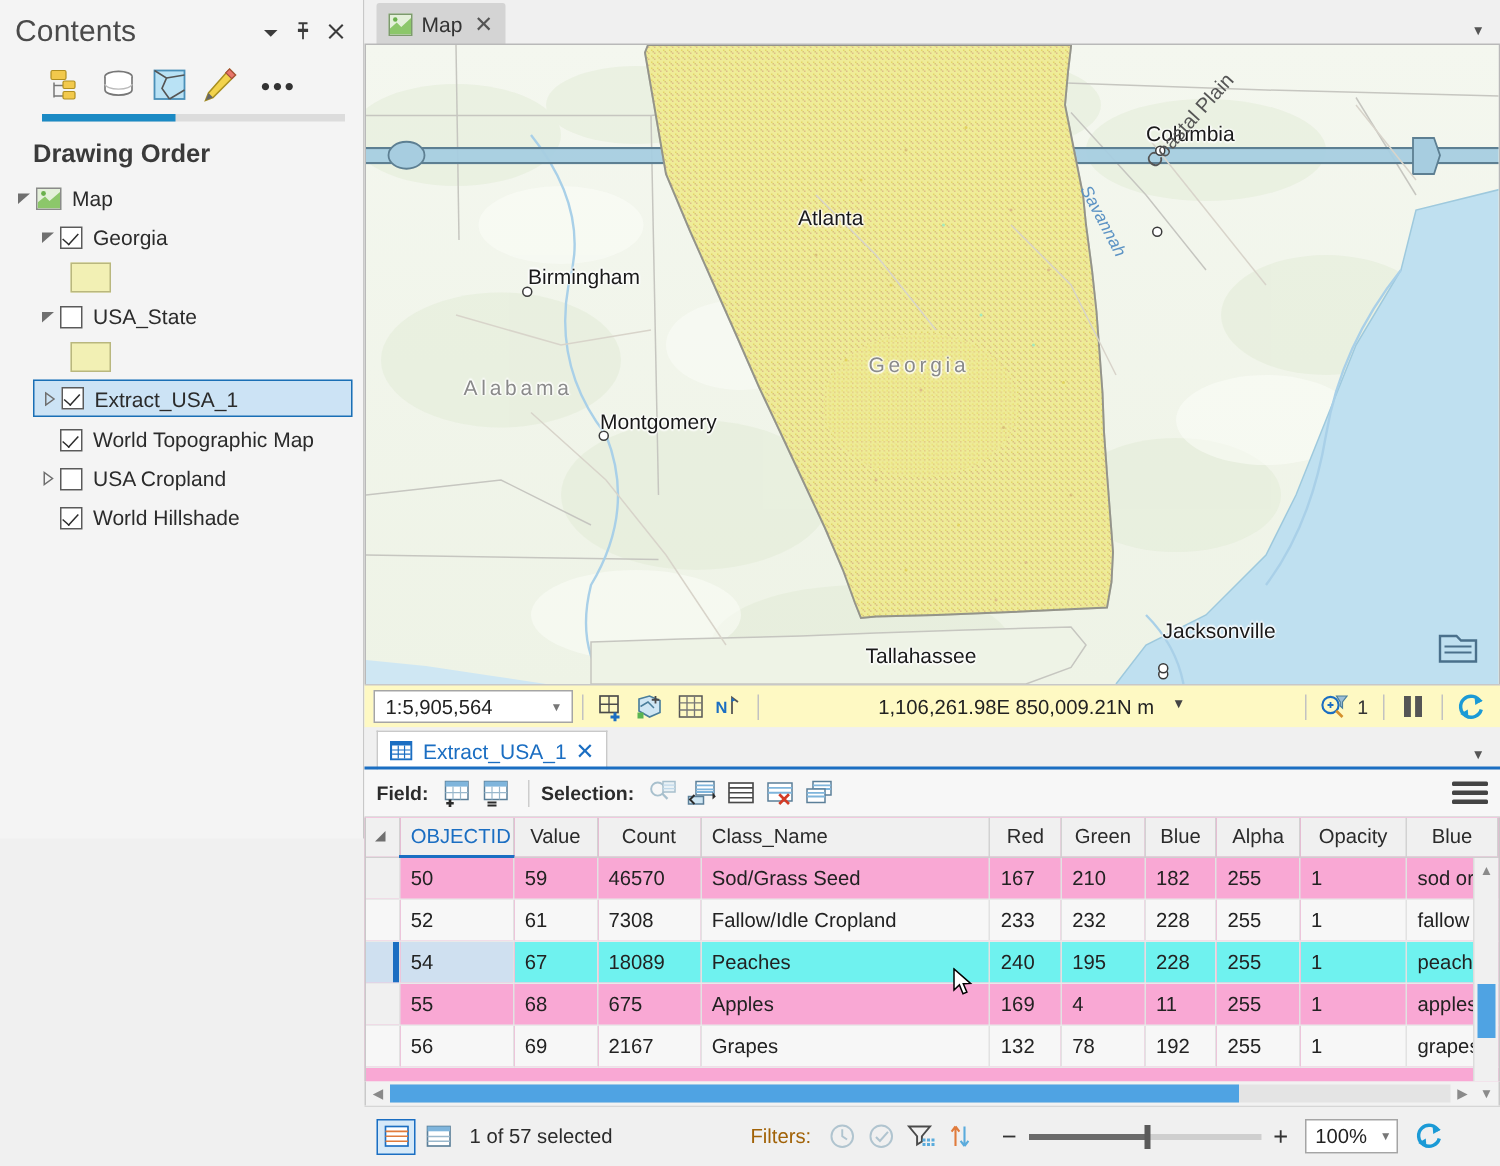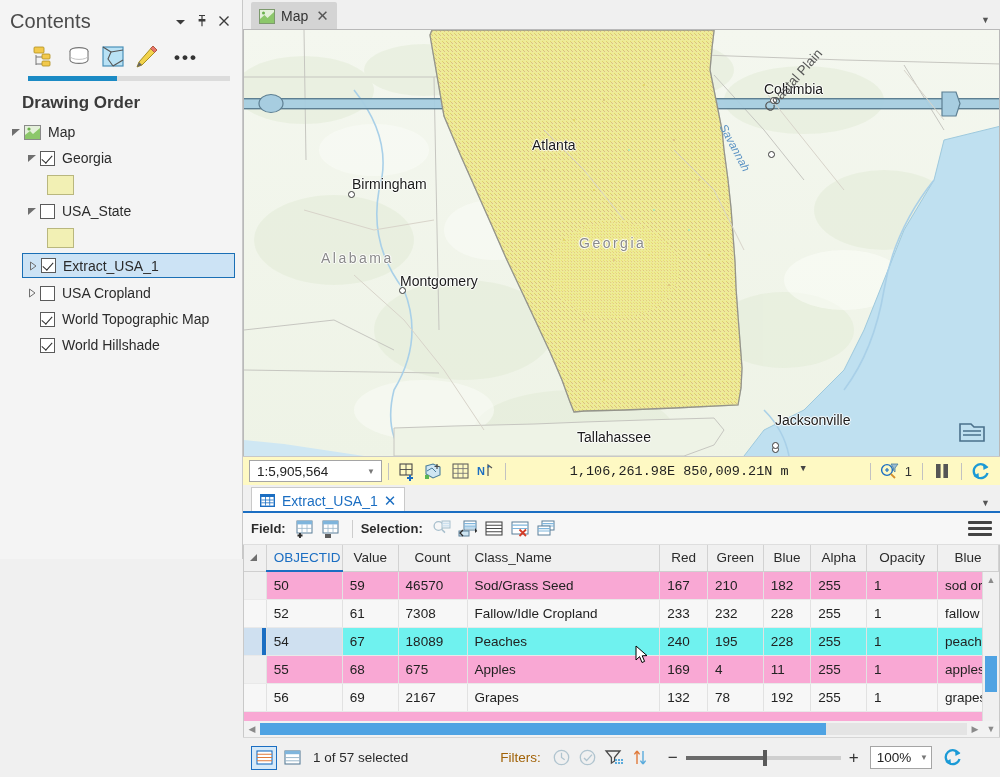--- a/index.html
+++ b/index.html
@@ -149,21 +149,21 @@
     padding: 0 6px 0 3px; border-top: 1px solid #c8c8c8; gap: 0;
   }
   .scalecombo {
     width: 133px; height: 22px; background: #fff; border: 1px solid #a5a5a5;
     display: flex; align-items: center; padding: 0 3px 0 7px; margin-left: 3px;
   }
   .scalecombo span { flex: 1; font-size: 13.5px; color: #222; }
   .scalecombo i { font-size: 8px; color: #777; font-style: normal; padding-right:3px; }
   .msep { width: 1px; height: 17px; background: #c2c2c2; margin: 0 6px; }
   .mbtn { width: 26px; height: 24px; display: flex; align-items: center; justify-content: center; }
-  .coords { flex: 1; text-align: center; font-size: 13.5px; color: #222; display:flex; justify-content:center; gap:12px;font-family:Liberation Mono, monospace;}
+  .coords { flex: 1; text-align: center; font-size: 13.5px; color: #222; display:flex; justify-content:center; gap:12px;}
   .coords .cdrop { font-size: 9px; color: #444; }
   .selcount { font-size: 13px; color: #333; padding: 0 4px 0 2px; }
 
   
   #tableview { flex: 1; display: flex; flex-direction: column; background: #f0f0f0; position: relative; }
   .ttabstrip {
     height: 28px; background: #f0f0f0; display:flex; align-items: flex-end;
     padding-left: 8px; position: relative;
   }
   .ttab {
@@ -370,33 +370,33 @@
             <svg width="10" height="10" viewBox="0 0 10 10">
                 <path d="M2.5 1 L2.5 9 L8 5 Z" fill="none" stroke="#6f6f6f" stroke-width="1"></path>
               </svg>
           </div>
           <div class="chk on"></div>
           <div class="tlabel">Extract_USA_1</div>
         </div>
       </div>
 
       <div class="tnode" style="padding-left:24px">
+        <div class="expander"></div>
+        <div class="chk on"></div>
+        <div class="tlabel">World Topographic Map</div>
+      </div>
+
+      <div class="tnode" style="padding-left:24px">
         <div class="expander">
           <svg width="10" height="10" viewBox="0 0 10 10">
               <path d="M2.5 1 L2.5 9 L8 5 Z" fill="none" stroke="#6f6f6f" stroke-width="1"></path>
             </svg>
         </div>
         <div class="chk"></div>
         <div class="tlabel">USA Cropland</div>
-      </div>
-
-      <div class="tnode" style="padding-left:24px">
-        <div class="expander"></div>
-        <div class="chk on"></div>
-        <div class="tlabel">World Topographic Map</div>
       </div>
 
       <div class="tnode" style="padding-left:24px">
         <div class="expander"></div>
         <div class="chk on"></div>
         <div class="tlabel">World Hillshade</div>
       </div>
 
     </div>
   </div>
@@ -580,21 +580,21 @@
 
         <div class="city-dot" style="left:526px;top:67px"></div>
         <div class="mlabel city-name" style="left:520px;top:51px">Columbia</div>
 
         <div class="city-dot" style="left:528px;top:416px"></div>
         <div class="mlabel city-name" style="left:333px;top:399px">Tallahassee</div>
 
         <div class="city-dot" style="left:528px;top:412px"></div>
         <div class="mlabel city-name" style="left:531px;top:382px">Jacksonville</div>
 
-        <div class="mlabel state-name" style="left:77px;top:220px">Alabama</div>
+        <div class="mlabel state-name" style="left:65px;top:220px">Alabama</div>
         <div class="mlabel state-name" style="left:335px;top:205px">Georgia</div>
 
         <div class="mlabel region-name" style="left:517px;top:75px;transform:rotate(-48deg);transform-origin:left top">Coastal Plain</div>
         <div class="mlabel river-name" style="left:484px;top:92px;transform:rotate(62deg);transform-origin:left top">Savannah</div>
 
         <div class="map-corner-btn">
           <svg width="28" height="24" viewBox="0 0 28 24">
             <path d="M2 6 L2 20 L26 20 L26 6 L16 6 L13 3 L2 3 Z" fill="none" stroke="#4a708b" stroke-width="1.6"></path>
             <path d="M5 10 h18 M5 14 h18" stroke="#4a708b" stroke-width="1.4"></path>
           </svg>

